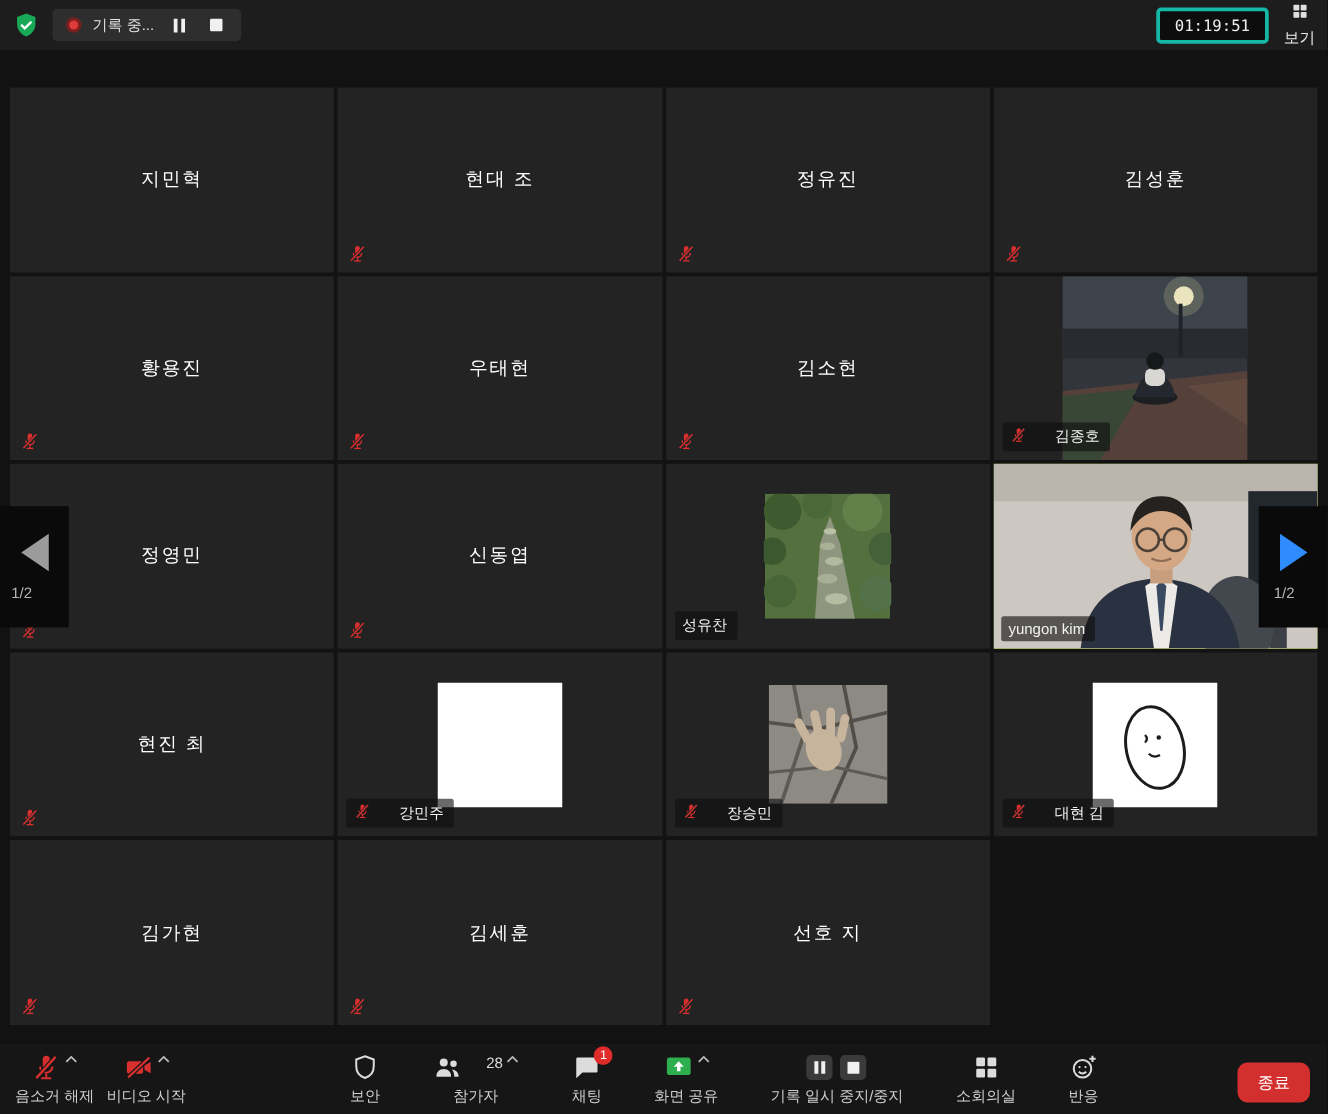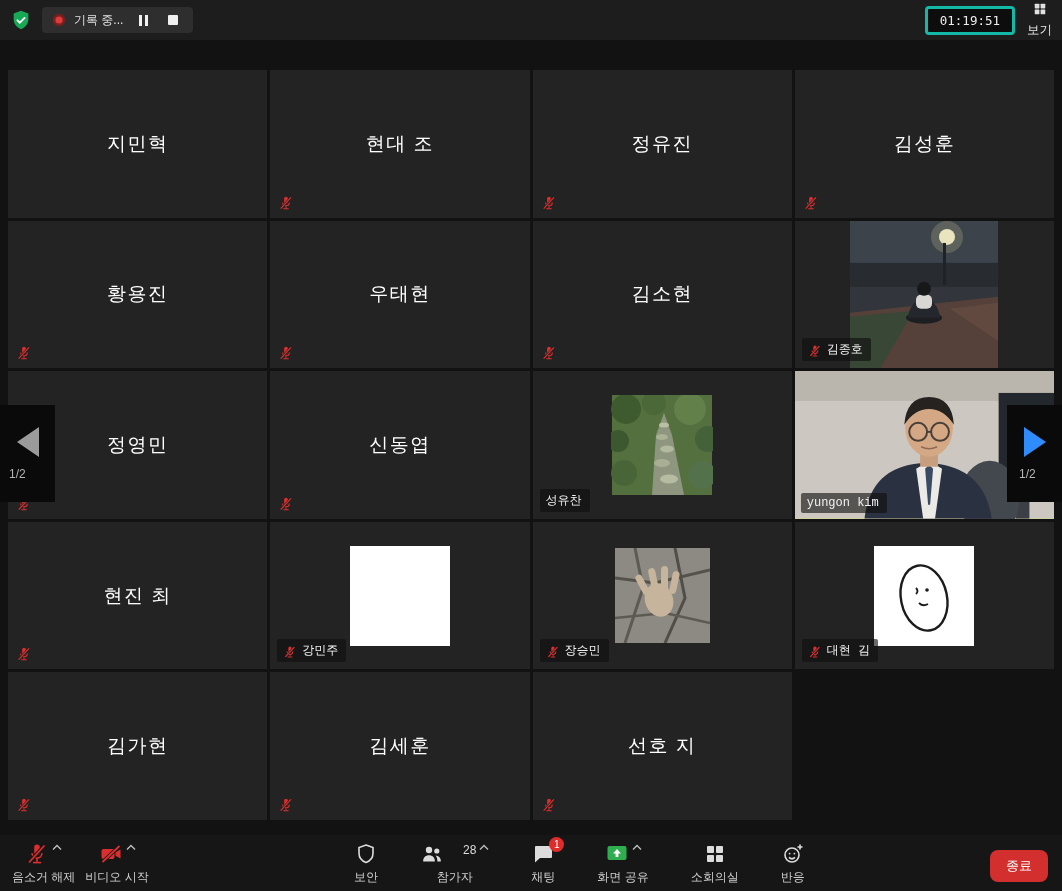--- a/index.html
+++ b/index.html
@@ -27,27 +27,27 @@
   .view-btn { display:flex; align-items:center; gap:6px; background:transparent; border:none;
     color:#e8e8e8; font-size:12.5px; cursor:pointer; font-family:inherit;flex-direction:column; }
   .view-icon svg { width:14px; height:14px; display:block; }
 
   
   .grid { position:absolute; left:8px; right:8px; top:70px; bottom:71px;
     display:grid; grid-template-columns:repeat(4,1fr); grid-template-rows:repeat(5,1fr); gap:3px; }
   .tile { position:relative; background:#232323; overflow:hidden; cursor:pointer; }
   .tile.active { outline:3px solid var(--active_border,#cfdd70); outline-offset:-3px;padding-left:20px; }
   .name-center { position:absolute; inset:0; display:flex; align-items:center; justify-content:center;
-    color:#ffffff; font-size:19px; letter-spacing:1.5px;border-radius:20px; }
+    color:#ffffff; font-size:15px; letter-spacing:1.5px;border-radius:20px; }
   .corner-mic { position:absolute; left:8px; bottom:7px; width:16px; height:16px; }
   .corner-mic svg { width:16px; height:16px; display:block; }
   .vid { position:absolute; inset:0; display:flex; align-items:center; justify-content:center; }
-  .name-label { position:absolute; left:7px; bottom:7px; display:flex; align-items:flex-end; gap:5px;
+  .name-label { position:absolute; left:7px; bottom:7px; display:flex; align-items:flex-start; gap:22px;
     background:rgba(15,15,15,0.62); color:#f2f2f2; font-size:12px; padding:3px 8px 3px 6px;
-    border-radius:2px; white-space:nowrap;font-family:Liberation Mono, monospace; }
+    border-radius:2px; white-space:nowrap; }
   .name-label .mic svg { width:14px; height:14px; display:block; }
   .tile.active .name-label { left:6px; bottom:6px; }
 
   
   .pager { position:absolute; top:405px; width:55px; height:97px; background:#0a0a0a; z-index:10;
     display:flex; flex-direction:column; align-items:center; justify-content:center; gap:10px;
     cursor:pointer; }
   .pager-left { left:0; }
   .pager-right { right:0; }
   .tri { width:0; height:0; border-top:15px solid transparent; border-bottom:15px solid transparent; }
@@ -580,20 +580,34 @@
           </span>
           <span class="tb-chev">
             <svg viewBox="0 0 10 7">
                 <path d="M1 5.5L5 1.5 9 5.5" stroke="#bdbdbd" stroke-width="1.4" fill="none"></path>
               </svg>
           </span>
         </div>
         <span class="tb-label">화면 공유</span>
       </div>
 
+      <div class="tb-item">
+        <div class="tb-top">
+          <span class="tb-icon wide">
+            <svg viewBox="0 0 52 24">
+                <rect x="1" y="2" width="21" height="20" rx="4" fill="#3a3a3a"></rect>
+                <rect x="7.5" y="7" width="3.2" height="10" fill="#f0f0f0"></rect>
+                <rect x="13" y="7" width="3.2" height="10" fill="#f0f0f0"></rect>
+                <rect x="28" y="2" width="21" height="20" rx="4" fill="#3a3a3a"></rect>
+                <rect x="34" y="7.5" width="9.5" height="9.5" fill="#f0f0f0"></rect>
+              </svg>
+          </span>
+        </div>
+        <span class="tb-label">기록 일시 중지/중지</span>
+      </div>
 
       <div class="tb-item">
         <div class="tb-top">
           <span class="tb-icon">
             <svg viewBox="0 0 24 24" fill="#dcdcdc">
                 <rect x="4" y="4" width="7" height="7" rx="1"></rect>
                 <rect x="13" y="4" width="7" height="7" rx="1"></rect>
                 <rect x="4" y="13" width="7" height="7" rx="1"></rect>
                 <rect x="13" y="13" width="7" height="7" rx="1"></rect>
               </svg>

